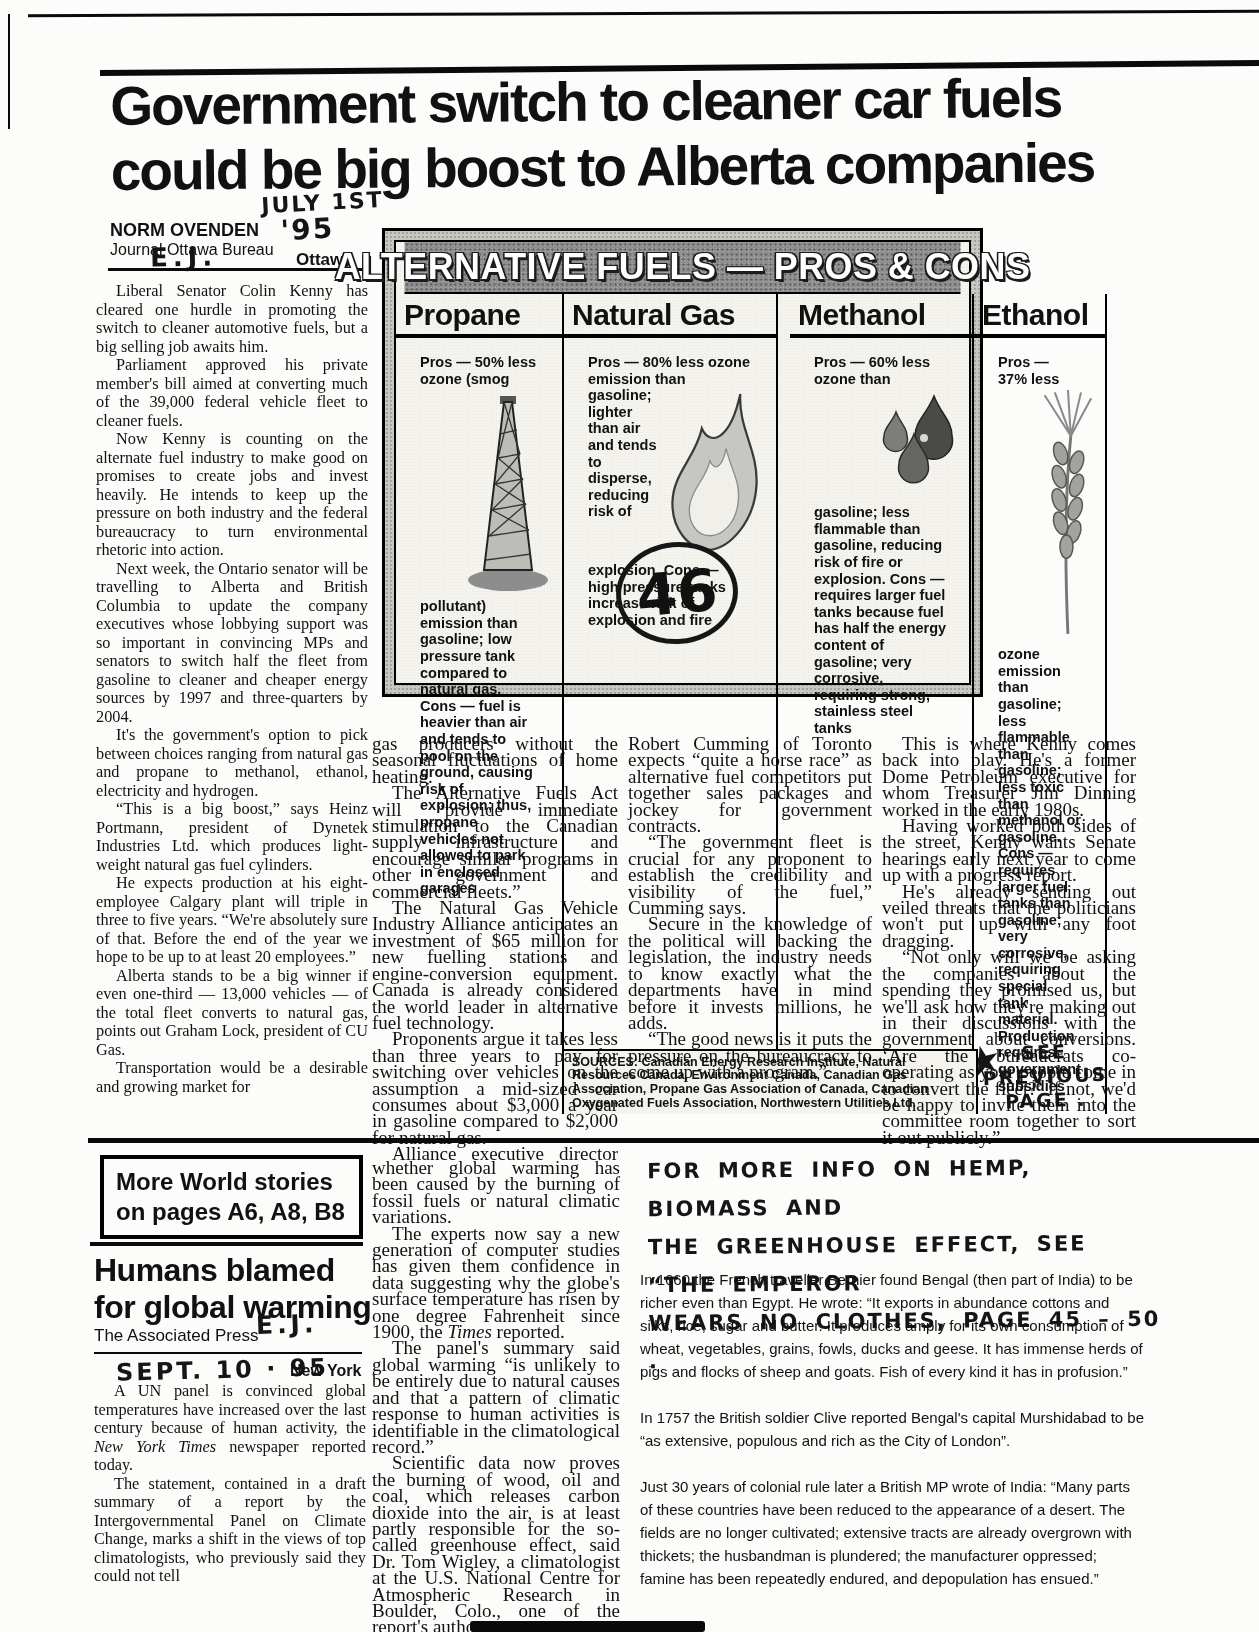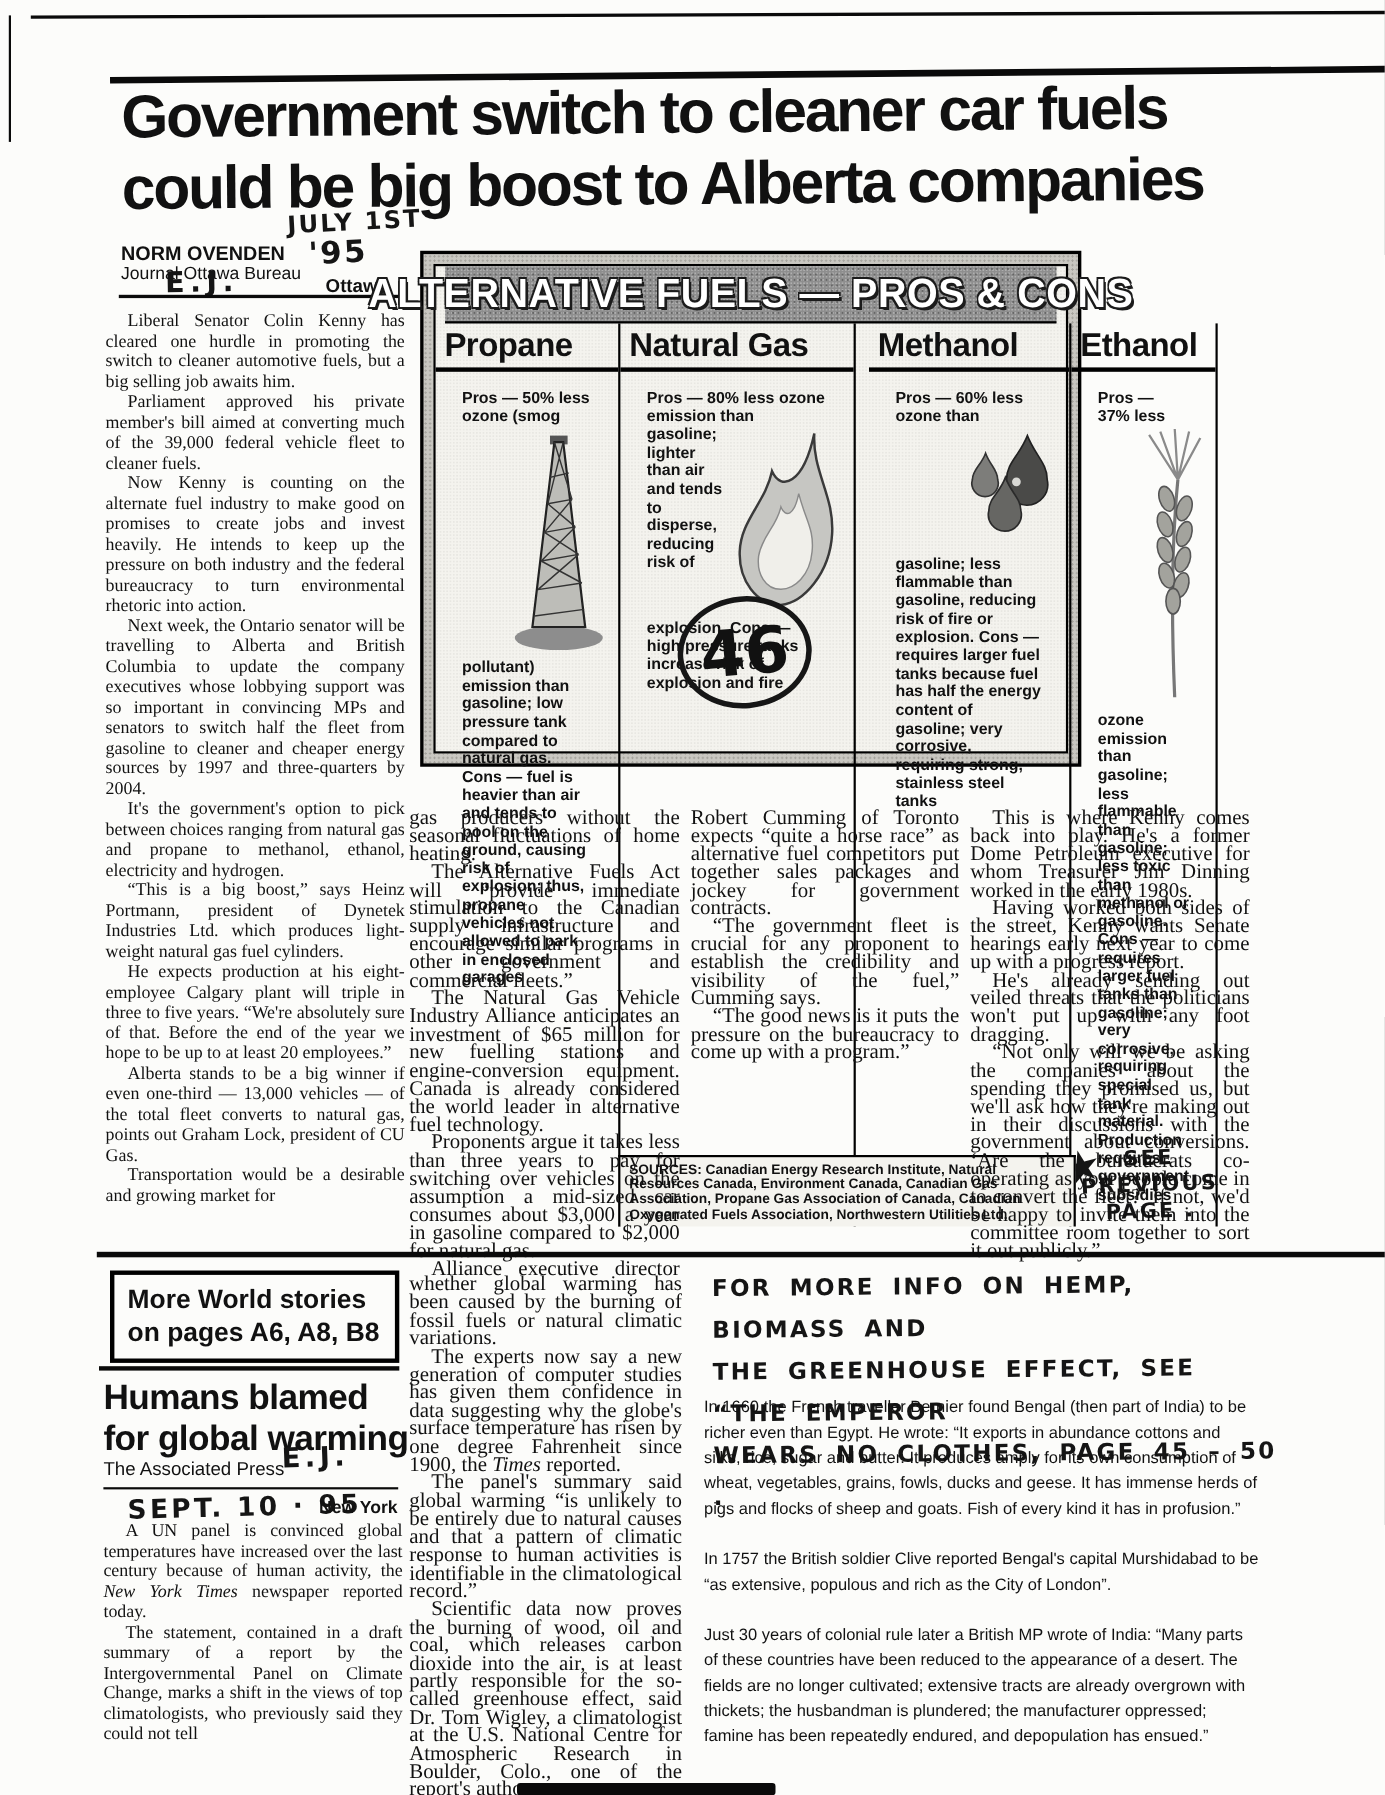--- a/index.html
+++ b/index.html
@@ -183,20 +183,21 @@
   <div class="abs ncol colmid" style="left:372px;top:736px;width:246px;">
     <p class="ni">gas producers without the seasonal fluctuations of home heating.</p>
     <p>The Alternative Fuels Act will “provide immediate stimulation to the Canadian supply infrastructure and encourage similar programs in other government and commercial fleets.”</p>
     <p>The Natural Gas Vehicle Industry Alliance anticipates an investment of $65 million for new fuelling stations and engine-conversion equipment. Canada is already considered the world leader in alternative fuel technology.</p>
     <p>Proponents argue it takes less than three years to pay for switching over vehicles on the assumption a mid-sized car consumes about $3,000 a year in gasoline compared to $2,000 for natural gas.</p>
     <p class="spread">Alliance executive director</p>
   </div>
   <div class="abs ncol colmid" style="left:628px;top:736px;width:244px;">
     <p class="ni">Robert Cumming of Toronto expects “quite a horse race” as alternative fuel competitors put together sales packages and jockey for government contracts.</p>
     <p>“The government fleet is crucial for any proponent to establish the credibility and visibility of the fuel,” Cumming says.</p>
+    <p>Secure in the knowledge of the political will backing the legislation, the industry needs to know exactly what the departments have in mind before it invests millions, he adds.</p>
     <p>“The good news is it puts the pressure on the bureaucracy to come up with a program.”</p>
   </div>
   <div class="abs ncol colmid" style="left:882px;top:736px;width:254px;">
     <p>This is where Kenny comes back into play. He's a former Dome Petroleum executive for whom Treasurer Jim Dinning worked in the early 1980s.</p>
     <p>Having worked both sides of the street, Kenny wants Senate hearings early next year to come up with a progress report.</p>
     <p>He's already sending out veiled threats that the politicians won't put up with any foot dragging.</p>
     <p>“Not only will we be asking the companies about the spending they promised us, but we'll ask how they're making out in their discussions with the government about conversions. ‘Are the bureaucrats co-operating as your people come in to convert the fleet?’ If not, we'd be happy to invite them into the committee room together to sort it out publicly.”</p>
   </div>
 
   <div class="abs rule" style="left:88px;top:1138px;width:1171px;height:5px;"></div>

